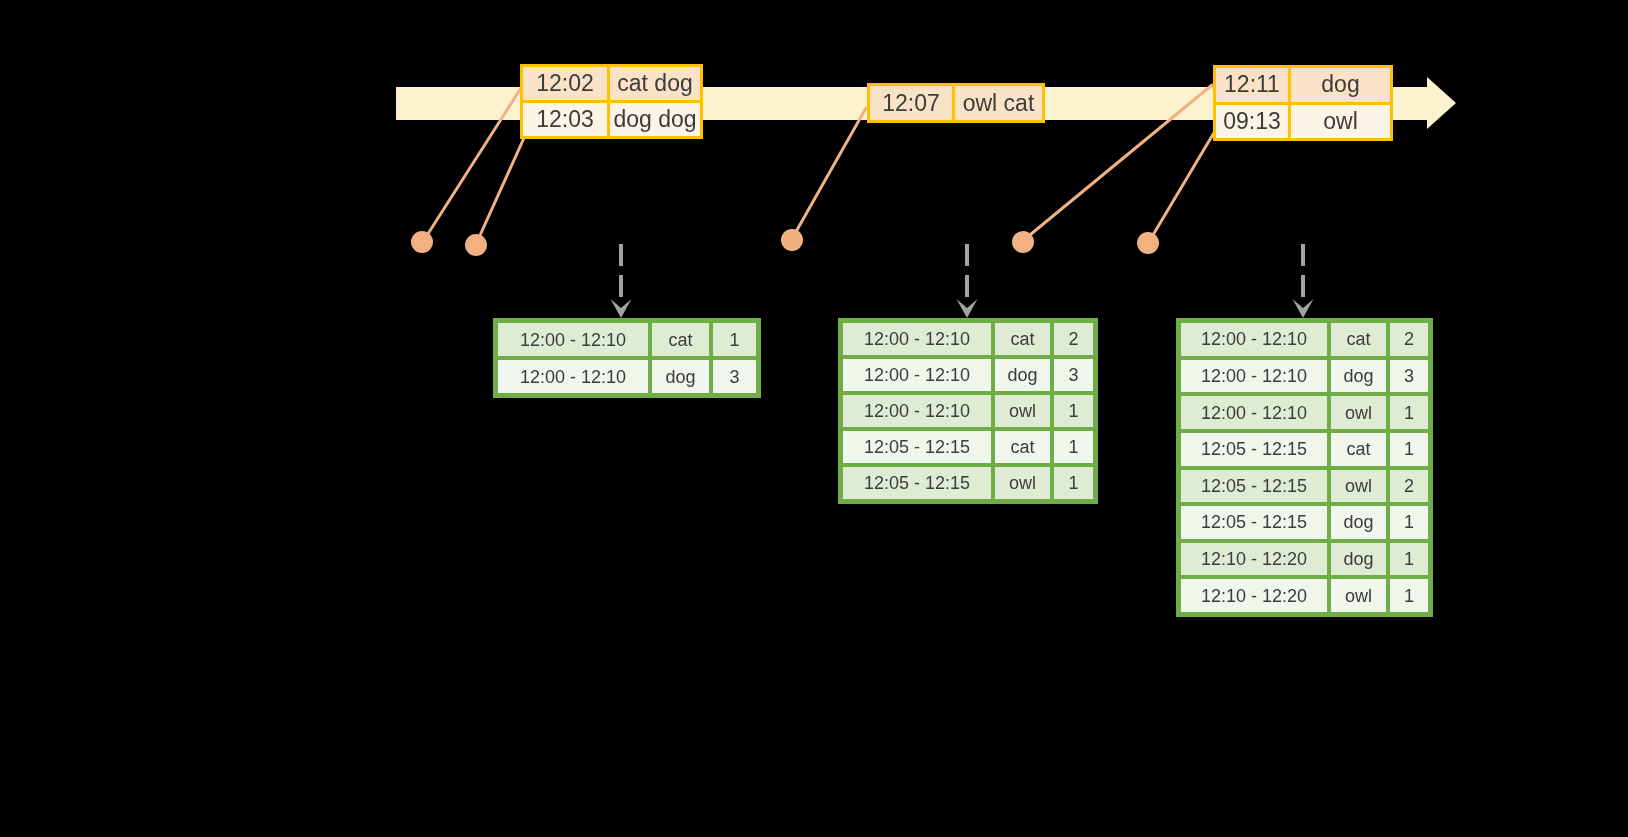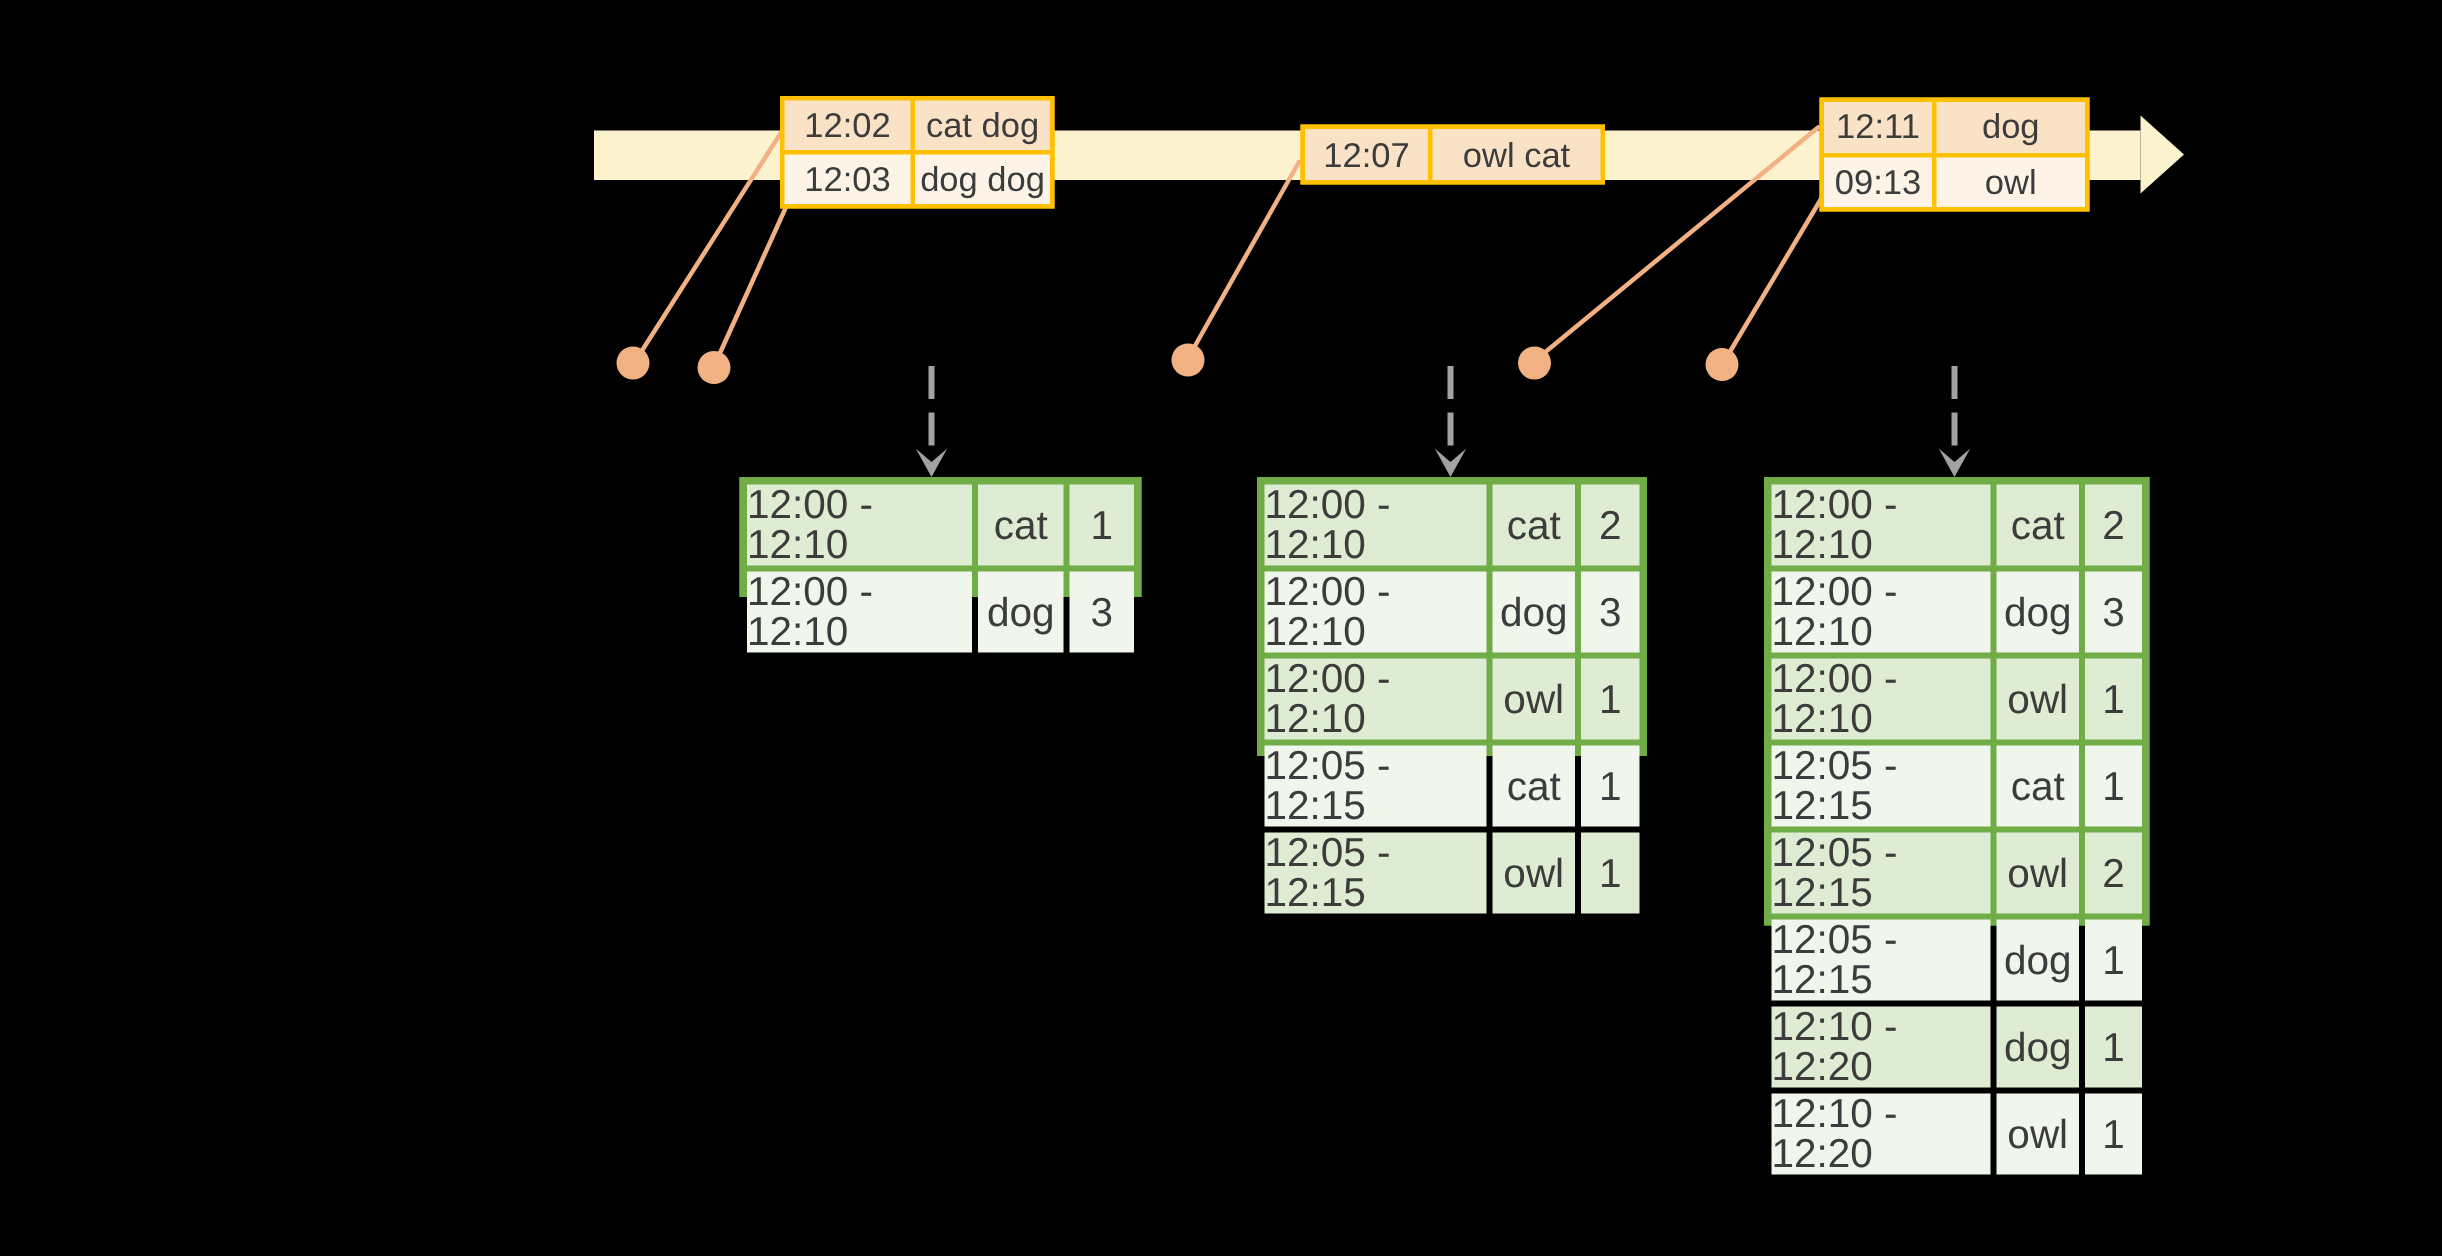--- a/index.html
+++ b/index.html
@@ -24,21 +24,21 @@
     font-size:23px;
   }
   .ecell { display:flex; align-items:center; justify-content:center; line-height:1; }
   .row-odd  { background:var(--event-row-odd, #FAE2C7); }
   .row-even { background:var(--event-row-even, #FDF4E7); }
 
   .result-table {
     position:absolute; z-index:3; display:grid; gap:4px;
     background:var(--table-border, #70AD47);
     border:5px solid var(--table-border, #70AD47);
-    font-size:27px;
+    font-size:18px;
   }
   .tcell { display:flex; align-items:center; justify-content:center; line-height:1; }
   .trow-odd  { background:var(--table-row-odd, #DFECD4); }
   .trow-even { background:var(--table-row-even, #F1F6EC); }
 </style>
 </head>
 <body>
 
 <div class="stage">
 
@@ -67,21 +67,21 @@
     <polygon points="1292.5,299 1303,308 1313.5,299 1303,318" style="fill:var(--trigger-arrow,#A2A2A2)"></polygon>
   </svg>
 
   <div class="event-box" style="left:520px;top:64px;width:183px;height:75px;grid-template-columns:84px 1fr;grid-template-rows:1fr 1fr;">
     <div class="ecell row-odd">12:02</div>
     <div class="ecell row-odd">cat dog</div>
     <div class="ecell row-even">12:03</div>
     <div class="ecell row-even">dog dog</div>
   </div>
 
-  <div class="event-box" style="left:867px;top:83px;width:203px;height:40px;grid-template-columns:82px 1fr;grid-template-rows:1fr;text-align:right;">
+  <div class="event-box" style="left:867px;top:83px;width:178px;height:40px;grid-template-columns:82px 1fr;grid-template-rows:1fr;text-align:right;">
     <div class="ecell row-odd">12:07</div>
     <div class="ecell row-odd">owl cat</div>
   </div>
 
   <div class="event-box" style="left:1213px;top:65px;width:180px;height:76px;grid-template-columns:72px 1fr;grid-template-rows:1fr 1fr;">
     <div class="ecell row-odd">12:11</div>
     <div class="ecell row-odd">dog</div>
     <div class="ecell row-even">09:13</div>
     <div class="ecell row-even">owl</div>
   </div>

